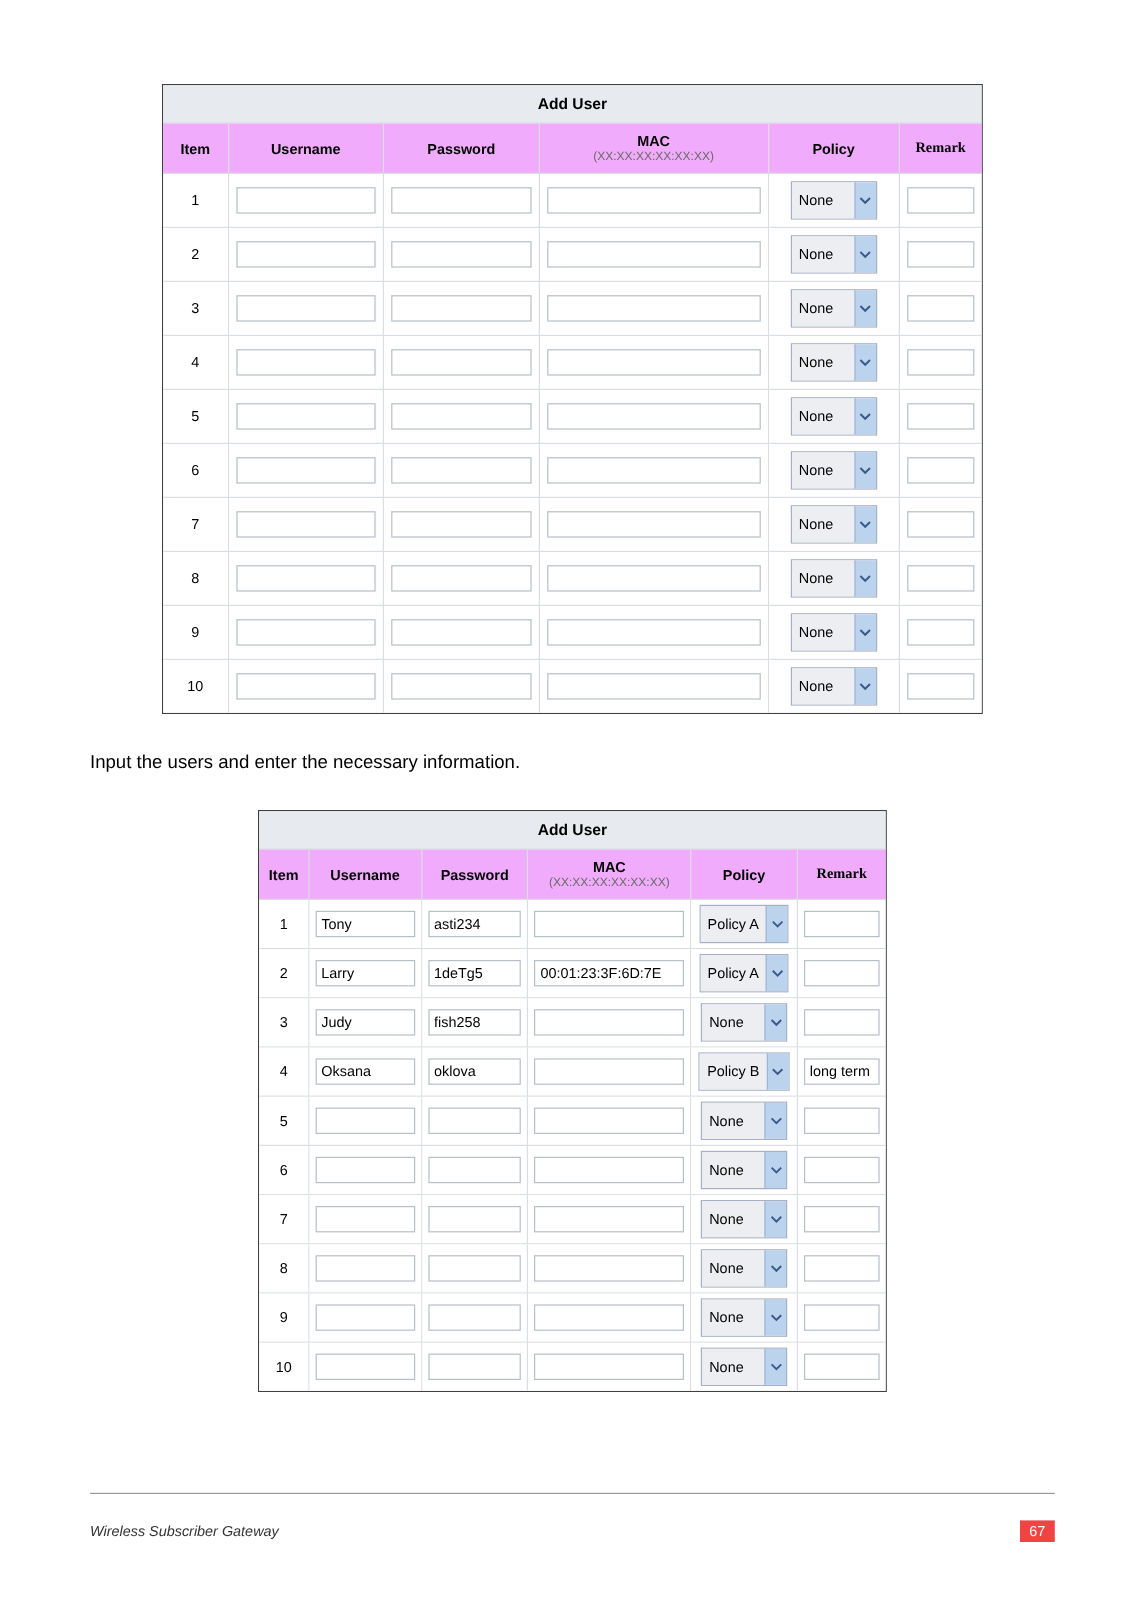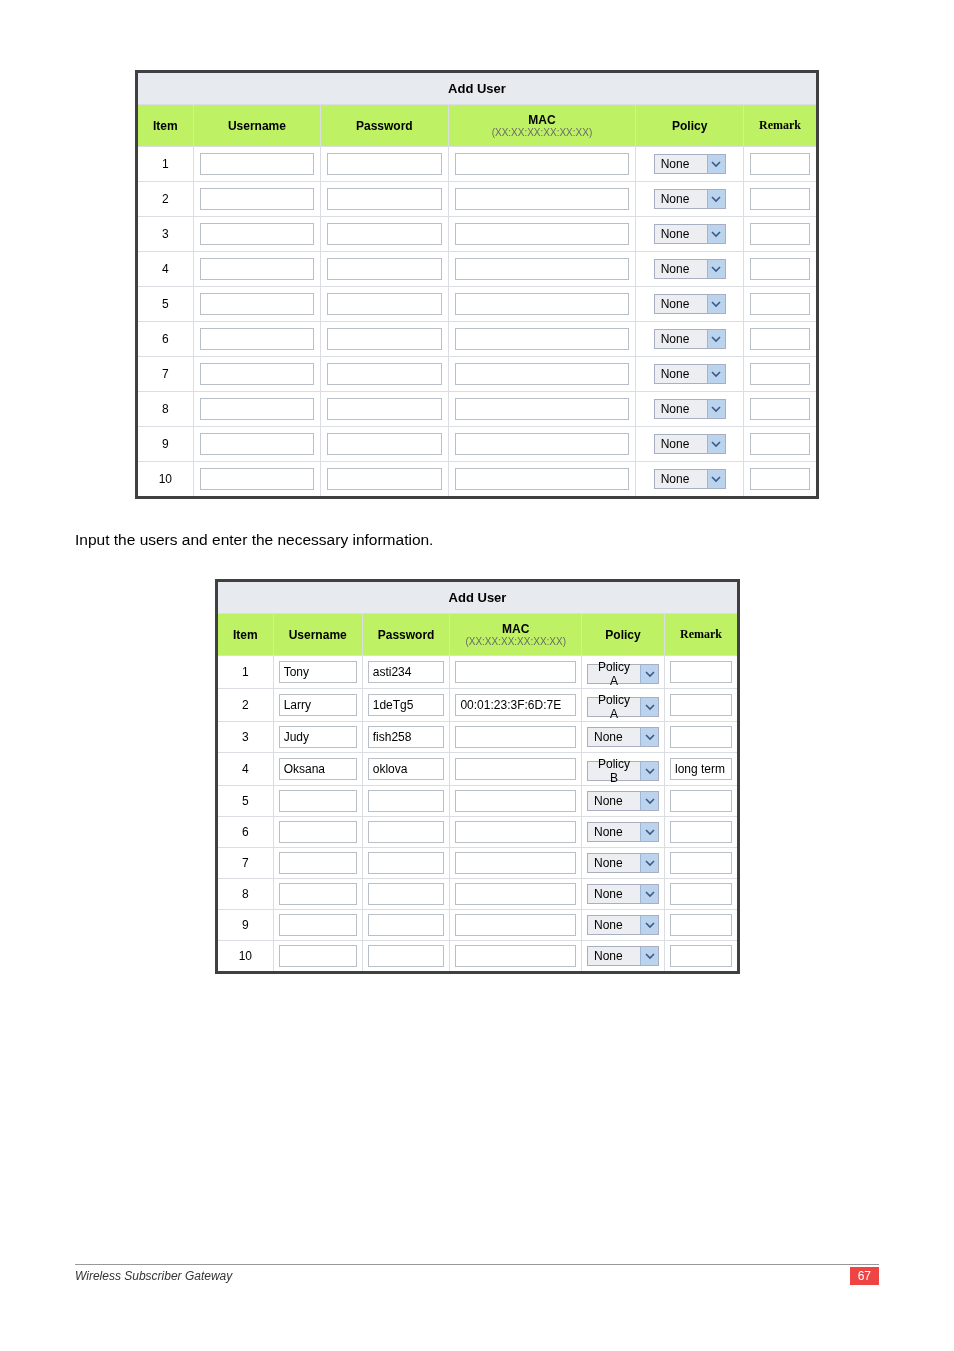--- a/index.html
+++ b/index.html
@@ -14,38 +14,38 @@
     padding: 70px 75px 30px 75px;
     min-height: 1310px;
     position: relative;
   }
   .tbl-wrap1 { margin-left: 60px; margin-right: 60px; }
   .tbl-wrap2 { margin-left: 140px; margin-right: 140px; }
   table.add-user {
     border-collapse: separate;
     border-spacing: 0;
     width: 100%;
-    border: 3px solid #404040;
+    border: 1px solid #404040;
     background: #fafcfc;
   }
   .title-row td {
     background: #e7eaee;
     text-align: center;
     font-weight: bold;
     font-size: 13px;
     padding: 8px 4px;
     border-bottom: 1px solid #dadee3;
   }
   .header-row th {
-    background: #bef264;
+    background: #f0abfc;
     border-right: 1px solid #dadee3;
     border-bottom: 1px solid #dadee3;
     font-weight: bold;
     font-size: 12px;
-    padding: 8px 15px;
+    padding: 8px 5px;
     text-align: center;
   }
   .header-row th:last-child { border-right: none; font-family: Liberation Serif, serif; }
   .header-row .mac-sub {
     display: block;
     font-weight: normal;
     font-size: 10px;
     color: #6a6a6a;
   }
   tbody.data-rows td {
@@ -65,21 +65,21 @@
     border: 1px solid #b8bfc7;
     background: #fff;
     font-size: 12px;
     padding: 1px 4px;
   }
   .remark-input { width: 55px; }
   .remark-input-sm { width: 52px; }
   .sel {
     display: inline-flex;
     align-items: stretch;
-    height: 20px;
+    height: 32px;
     min-width: 72px;
     border: 1px solid #a8afc2;
   }
   .sel-text {
     flex: 1;
     background: #eceef1;
     font-size: 12px;
     padding: 0 6px;
     display: flex;
     align-items: center;
@@ -95,21 +95,21 @@
   .sel-btn svg { width: 10px; height: 10px; }
   .instr {
     font-size: 15.5px;
     margin: 32px 0 30px 0;
     color: #000;
   }
   .footer {
     position: absolute;
     left: 75px; right: 75px; bottom: 25px;
     border-top: 1px solid #999;
-    padding-top: 2px;
+    padding-top: 22px;
     display: flex;
     justify-content: space-between;
     align-items: center;
     gap: 36px;
   }
   .footer-text { font-style: italic; font-size: 12px; color: #333; }
   .page-num {
     background: #ef4444;
     color: #fff;
     font-size: 12px;

